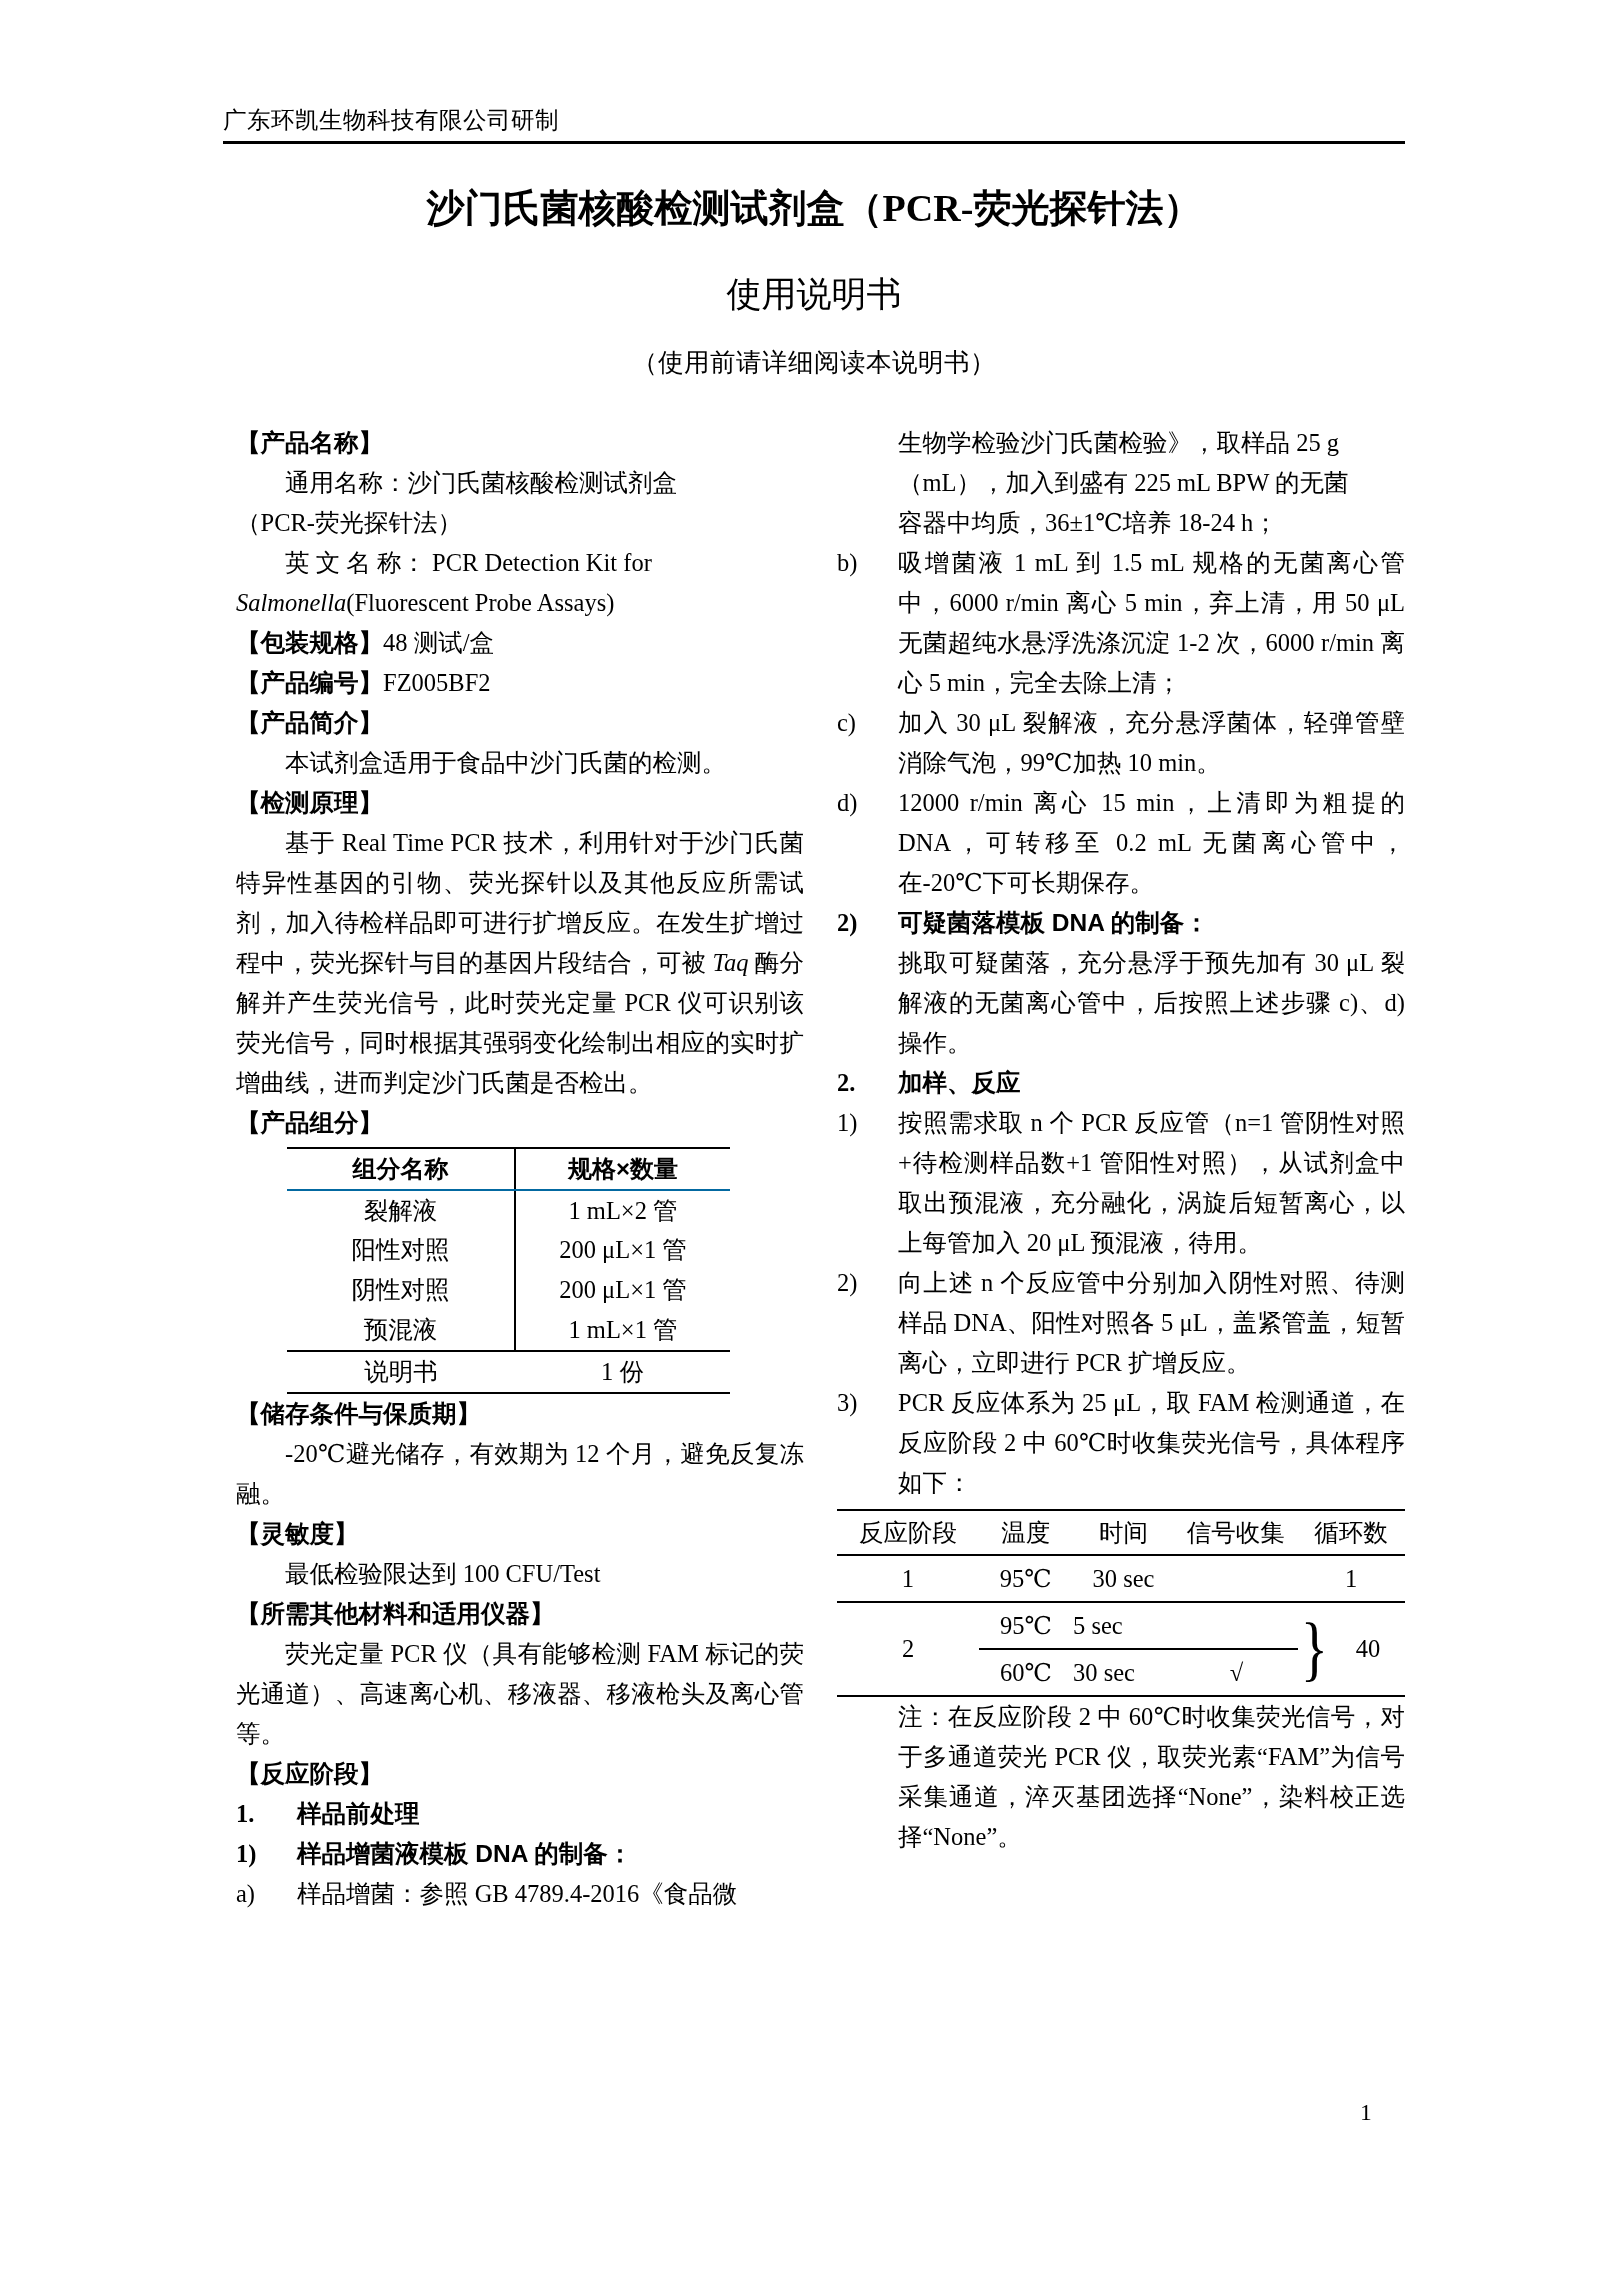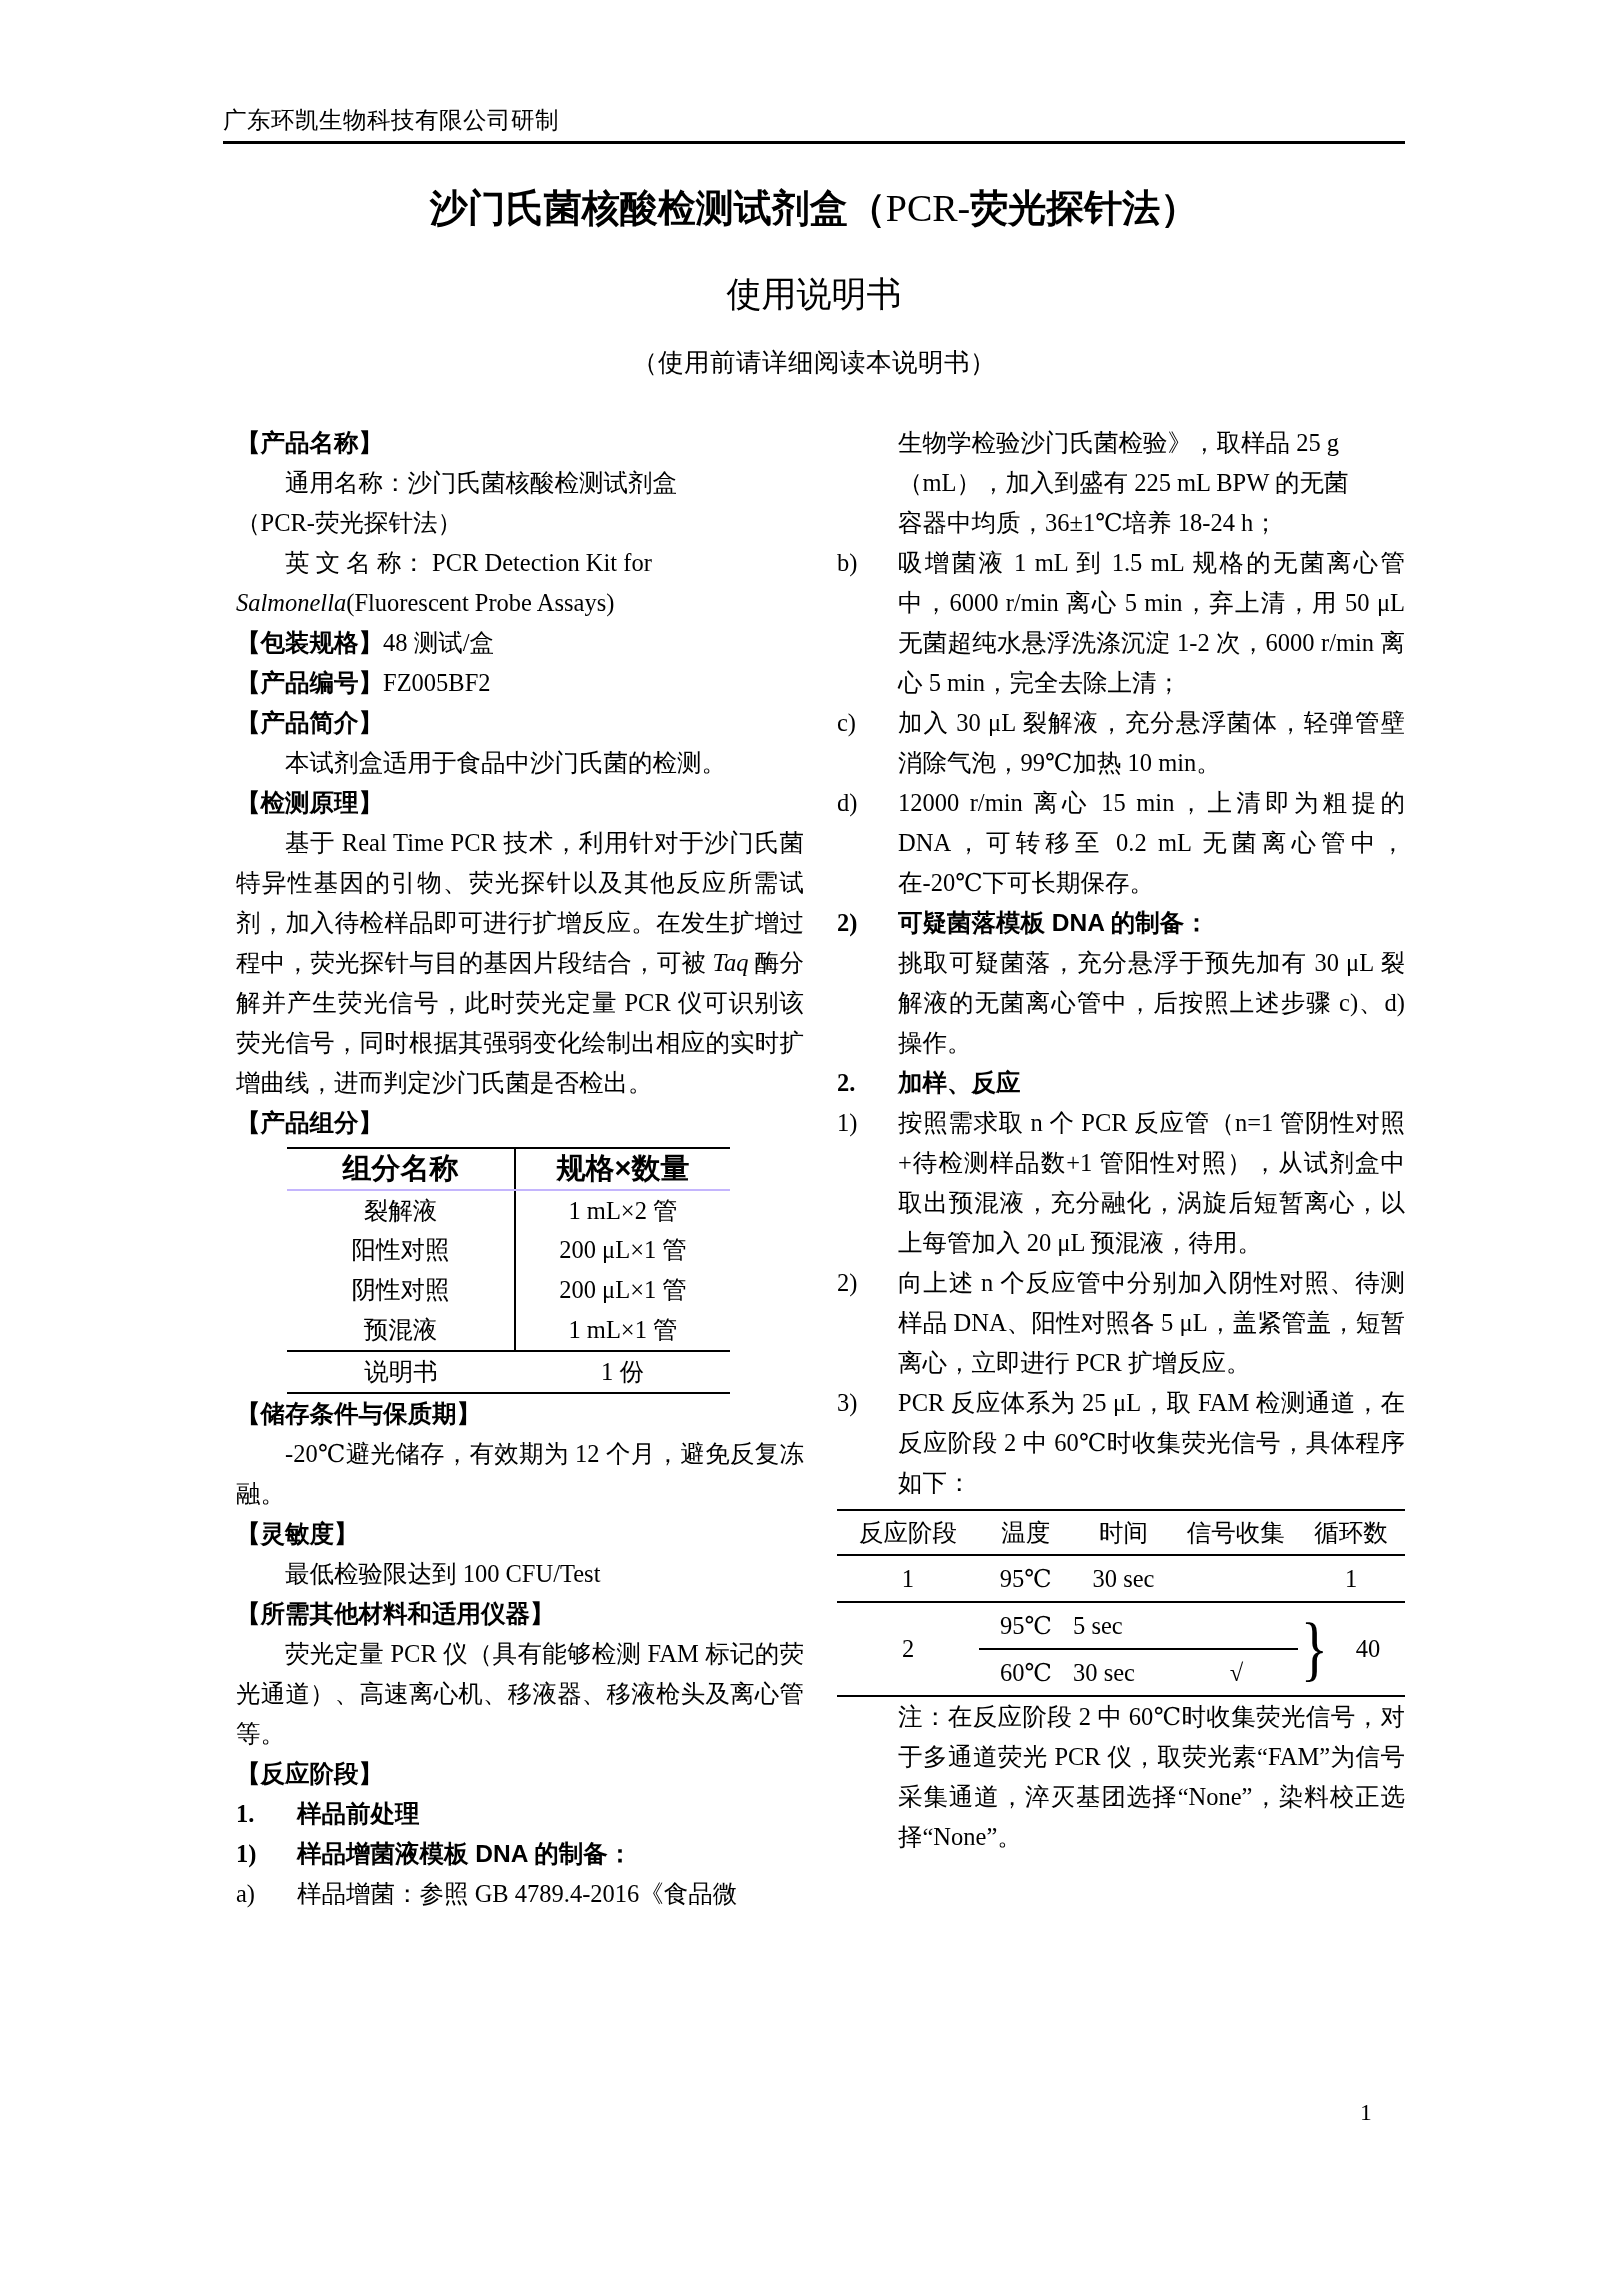--- a/index.html
+++ b/index.html
@@ -53,21 +53,21 @@
   }
   .doc-title {
     font-family: "Liberation Sans", "DejaVu Sans", sans-serif;
     font-weight: bold;
     font-size: 38px;
     line-height: 55px;
     letter-spacing: 0px;
   }
   .doc-title .lat {
     font-family: "Liberation Serif", "DejaVu Serif", serif;
-    font-weight: normal;
+    font-weight: bold;
   }
   .doc-subtitle {
     font-family: "Liberation Sans", "DejaVu Sans", sans-serif;
     font-weight: normal;
     font-size: 35px;
     line-height: 49px;
     margin-top: 33px;
   }
   .doc-note {
     font-size: 25.5px;
@@ -155,23 +155,23 @@
   }
   .comp-table td, .comp-table th {
     text-align: center;
     padding: 3.9px 0 4.9px 0;
     font-weight: normal;
     line-height: 31px;
   }
   .comp-table thead th {
     font-family: "Liberation Sans", "DejaVu Sans", sans-serif;
     font-weight: bold;
-    font-size: 29px;
+    font-size: 24px;
     border-top: 2.9px solid #000;
-    border-bottom: 2px solid #c4b5fd;
+    border-bottom: 2px solid #0369a1;
   }
   .comp-table thead th.c1 { border-right: 2px solid #000; width: 227px; }
   .comp-table tbody td.c1 { border-right: 2px solid #000; }
   .comp-table tbody tr.last-body td { border-bottom: 2px solid #000; }
   .comp-table tfoot td { border-bottom: 2.9px solid #000; }
   .comp-table tfoot td.c1 { border-right: none; }
 
   
   .pcr-wrap {
     position: relative;

